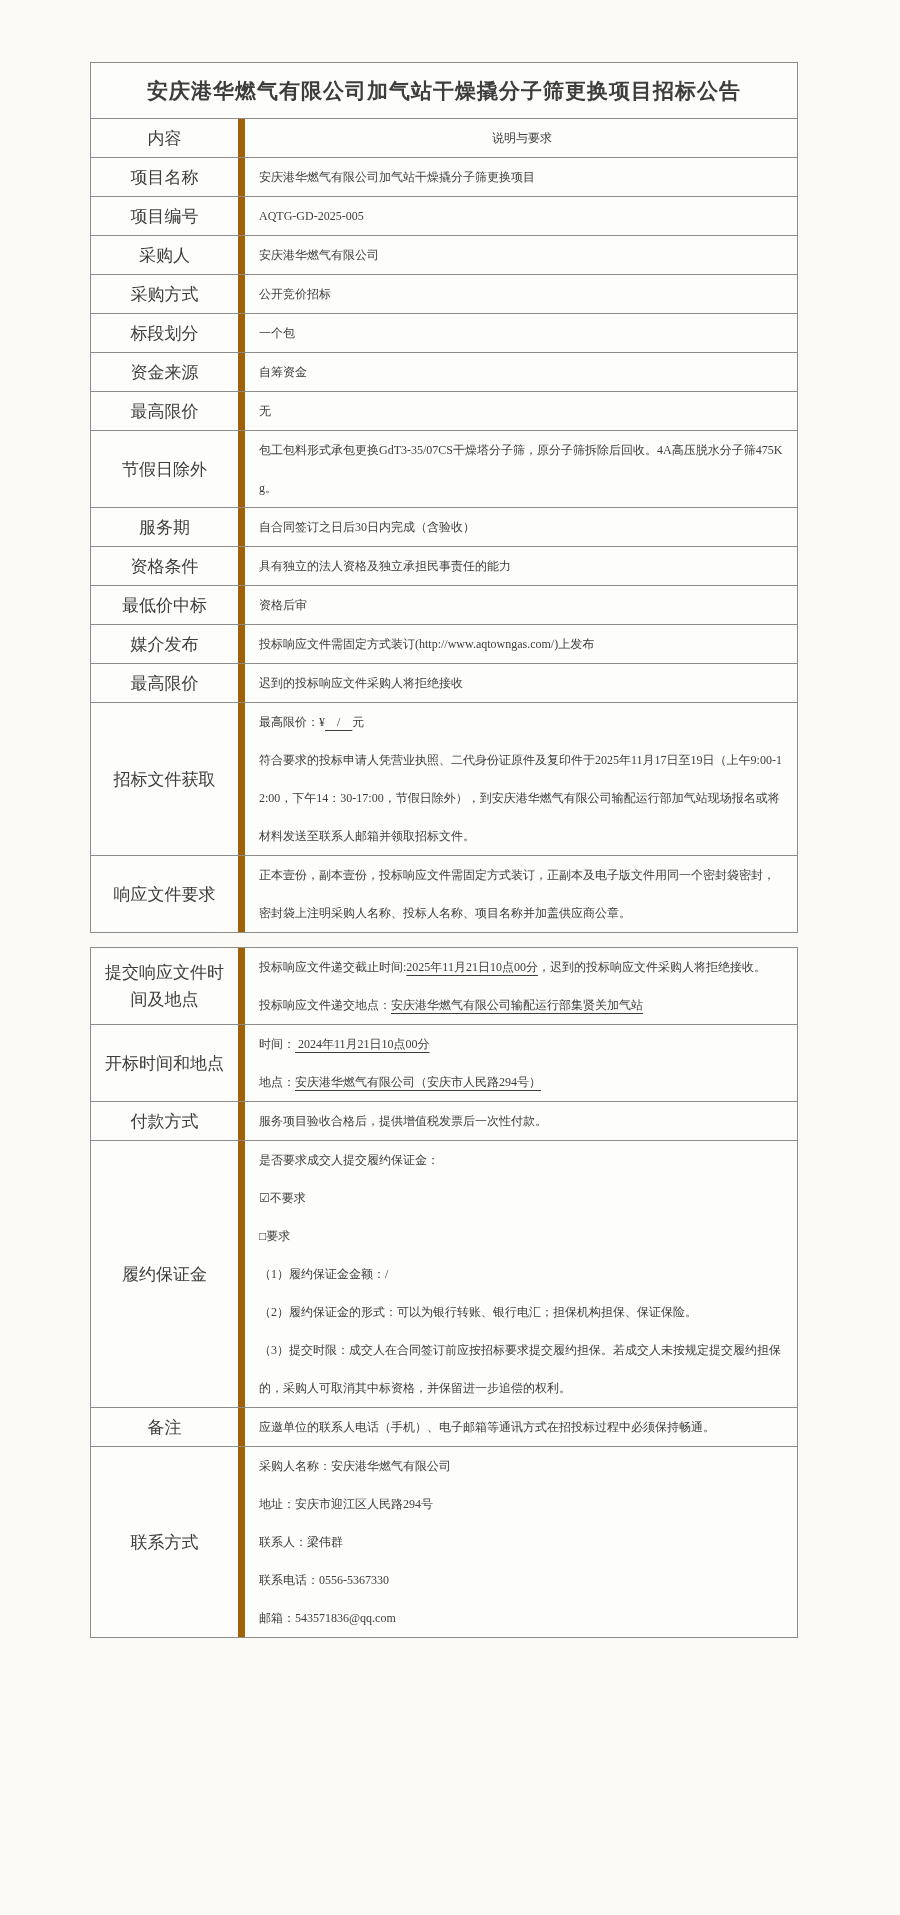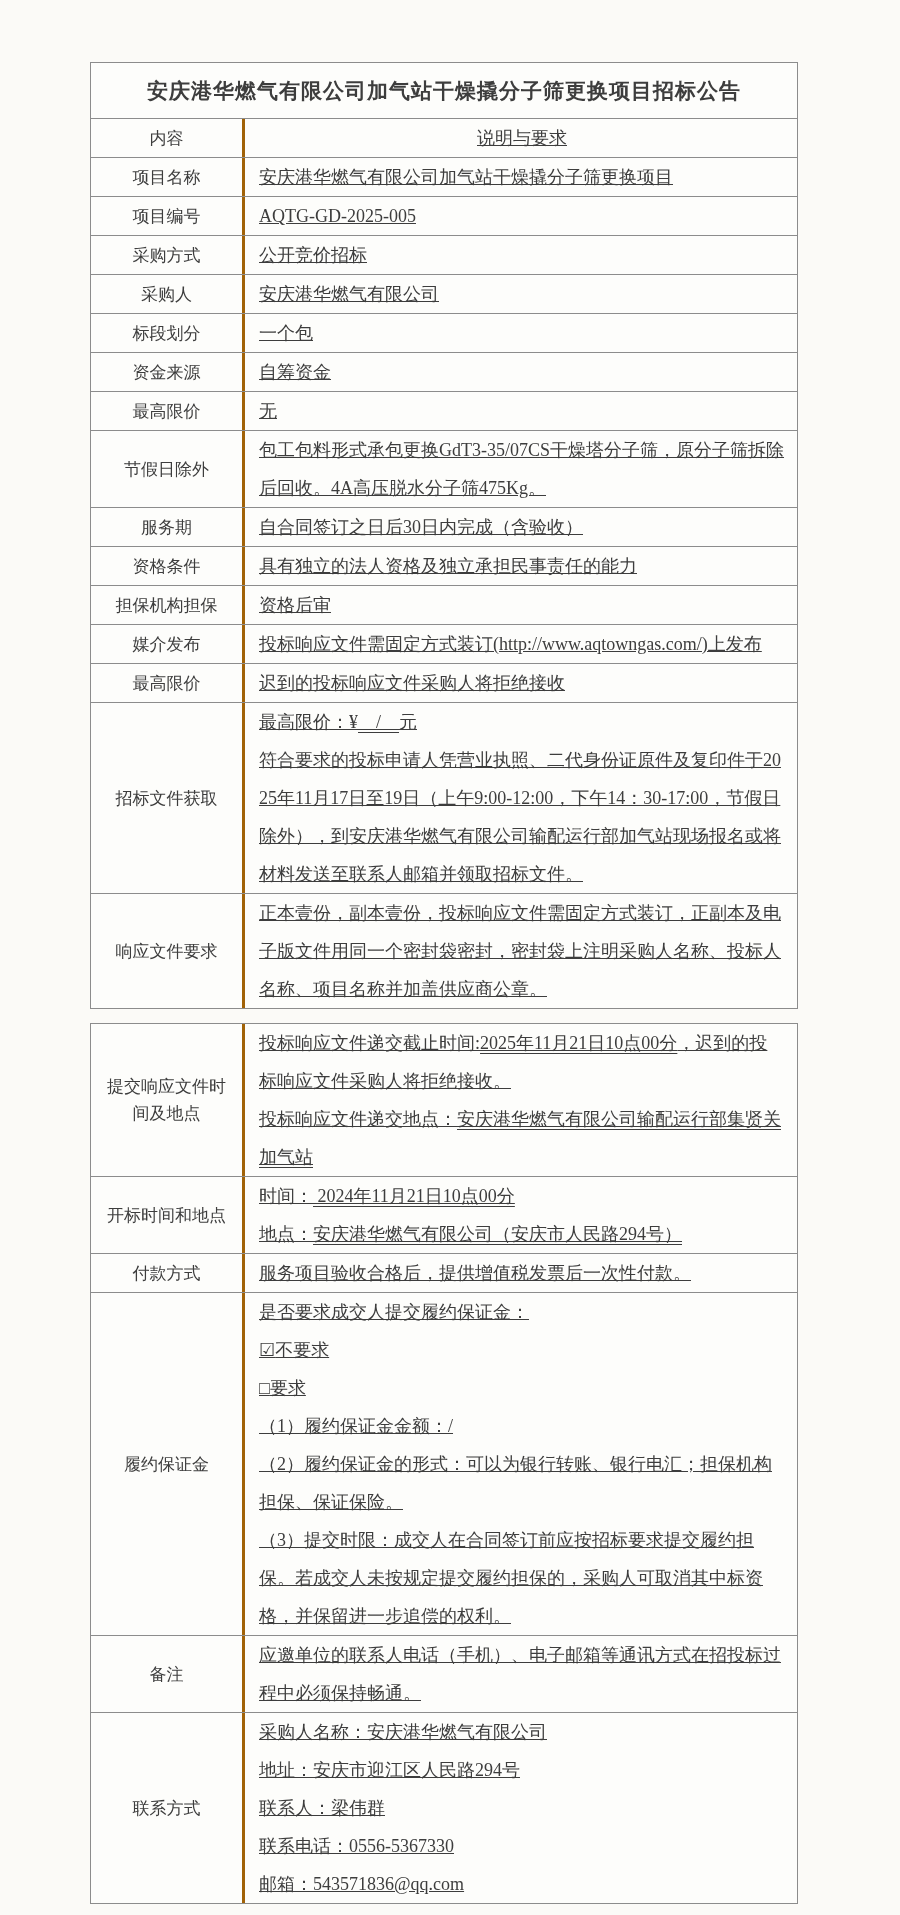--- a/index.html
+++ b/index.html
@@ -44,39 +44,38 @@
     display: flex;
     border-bottom: 1px solid #8c8c8c;
   }
   .tbl .trow:last-child {
     border-bottom: none;
   }
   .tlabel {
     flex: 0 0 154px;
     width: 154px;
     box-sizing: border-box;
-    border-right: 3px solid #a16207;
+    border-right: 7px solid #a16207;
     display: flex;
     align-items: center;
     justify-content: center;
     text-align: center;
     font-size: 17px;
     line-height: 27px;
     padding: 5px 14px;
   }
   .tvalue {
     flex: 1;
     box-sizing: border-box;
     padding: 0 12px 0 14px;
-    font-size: 18px;
+    font-size: 12px;
     display: flex;
     flex-direction: column;
     justify-content: flex-end;
     min-height: 38px;
-    text-decoration: underline;
   }
   .tvalue.center {
     align-items: center;
     text-align: center;
   }
   .tline {
     line-height: 38px;
     min-height: 38px;
     white-space: pre-wrap;
     word-break: break-all;
@@ -104,32 +103,32 @@
           <div class="tline"><span>安庆港华燃气有限公司加气站干燥撬分子筛更换项目</span></div>
         </div>
       </div>
       <div class="trow">
         <div class="tlabel">项目编号</div>
         <div class="tvalue">
           <div class="tline"><span>AQTG-GD-2025-005</span></div>
         </div>
       </div>
       <div class="trow">
+        <div class="tlabel">采购人</div>
+        <div class="tvalue">
+          <div class="tline"><span>安庆港华燃气有限公司</span></div>
+        </div>
+      </div>
+      <div class="trow">
         <div class="tlabel">采购方式</div>
         <div class="tvalue">
           <div class="tline"><span>公开竞价招标</span></div>
         </div>
       </div>
       <div class="trow">
-        <div class="tlabel">采购人</div>
-        <div class="tvalue">
-          <div class="tline"><span>安庆港华燃气有限公司</span></div>
-        </div>
-      </div>
-      <div class="trow">
         <div class="tlabel">标段划分</div>
         <div class="tvalue">
           <div class="tline"><span>一个包</span></div>
         </div>
       </div>
       <div class="trow">
         <div class="tlabel">资金来源</div>
         <div class="tvalue">
           <div class="tline"><span>自筹资金</span></div>
         </div>
@@ -152,21 +151,21 @@
           <div class="tline"><span>自合同签订之日后30日内完成（含验收）</span></div>
         </div>
       </div>
       <div class="trow">
         <div class="tlabel">资格条件</div>
         <div class="tvalue">
           <div class="tline"><span>具有独立的法人资格及独立承担民事责任的能力</span></div>
         </div>
       </div>
       <div class="trow">
-        <div class="tlabel">担保机构担保</div>
+        <div class="tlabel">最低价中标</div>
         <div class="tvalue">
           <div class="tline"><span>资格后审</span></div>
         </div>
       </div>
       <div class="trow">
         <div class="tlabel">媒介发布</div>
         <div class="tvalue">
           <div class="tline"><span>投标响应文件需固定方式装订(http://www.aqtowngas.com/)上发布</span></div>
         </div>
       </div>

